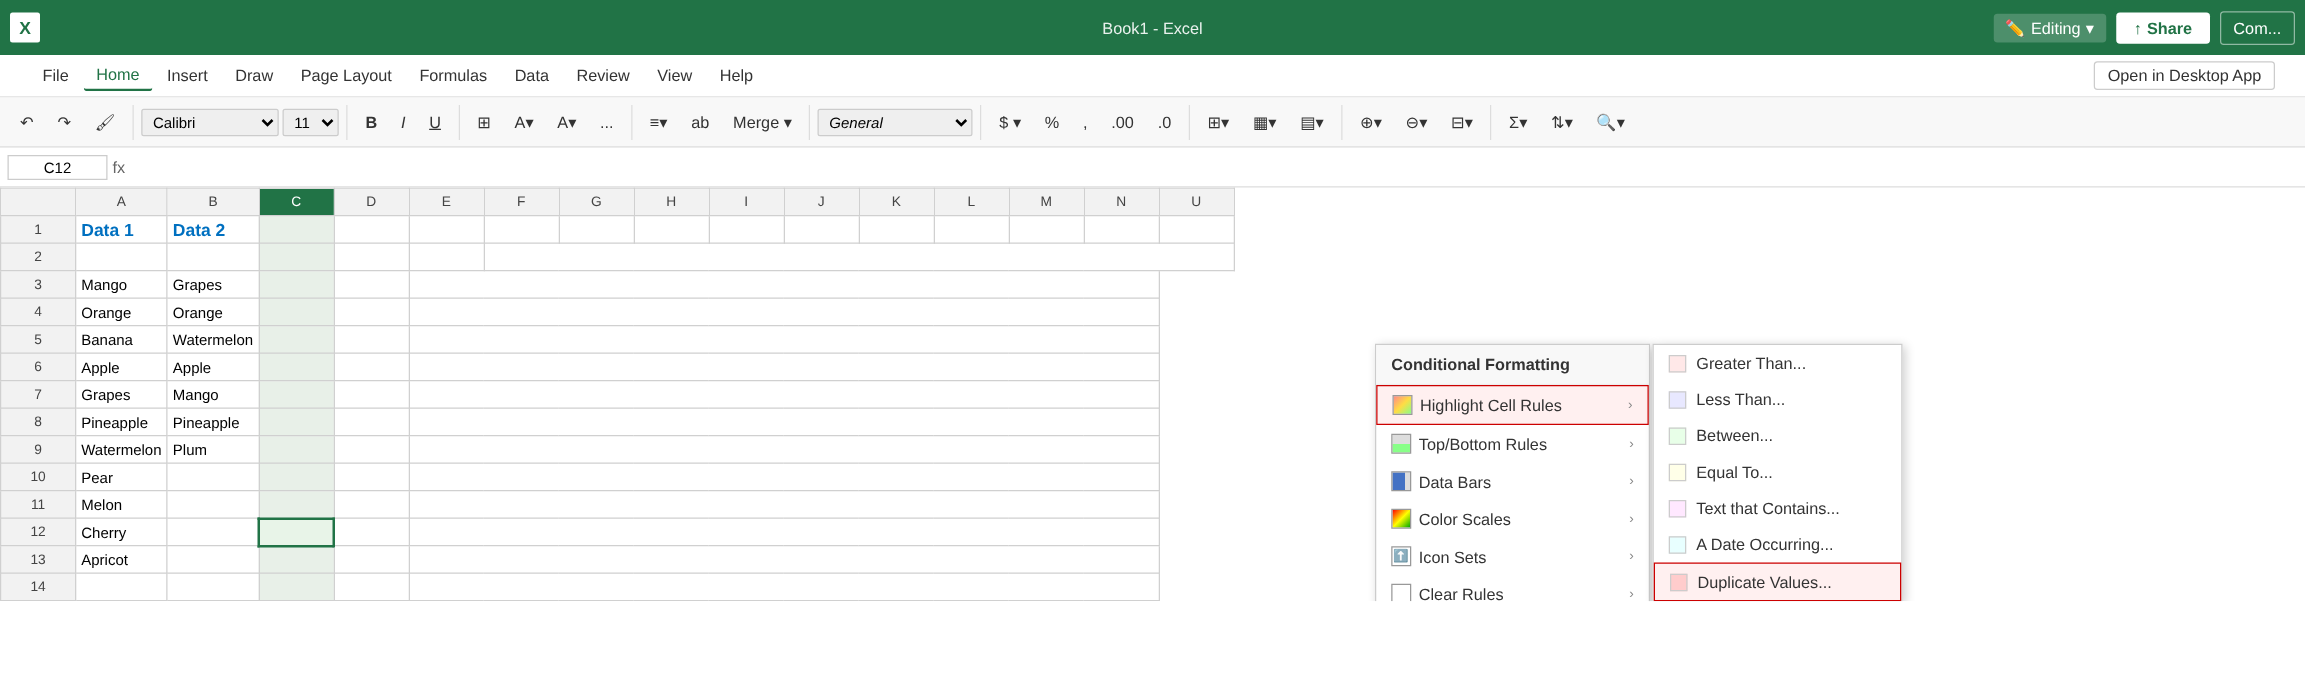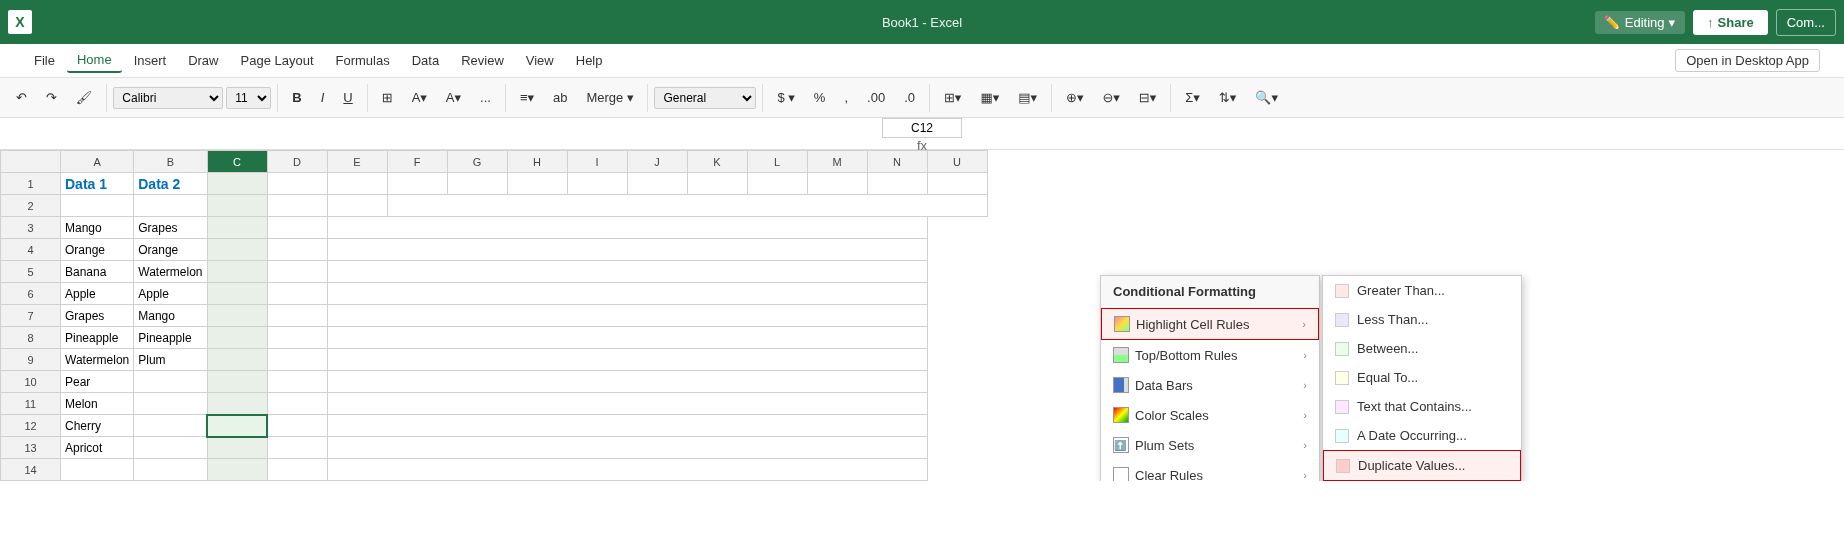--- a/index.html
+++ b/index.html
@@ -81,21 +81,20 @@
     }
 
     
     .formula-bar {
       height: 32px;
       display: flex;
       align-items: center;
       border-bottom: 1px solid #ddd;
       padding: 0 6px;
       gap: 0;
-      flex-direction: column;
     }
     .cell-ref {
       width: 80px;
       border: 1px solid #ccc;
       padding: 2px 6px;
       font-size: 12px;
       text-align: center;
     }
     .formula-icon { color: #666; font-size: 13px; padding: 0 4px; }
     .formula-input { flex: 1; border: none; outline: none; font-size: 12px; padding: 2px 4px; }
@@ -307,21 +306,21 @@
   <div class="separator"></div>
   <button class="tb-btn">⊞</button>
   <button class="tb-btn">A▾</button>
   <button class="tb-btn">A▾</button>
   <button class="tb-btn">...</button>
   <div class="separator"></div>
   <button class="tb-btn">≡▾</button>
   <button class="tb-btn">ab</button>
   <button class="tb-btn">Merge ▾</button>
   <div class="separator"></div>
-  <select class="font-select" style="width:102px;">
+  <select class="font-select" style="width:124px;font-style:italic;">
     <option>General</option>
   </select>
   <div class="separator"></div>
   <button class="tb-btn">$ ▾</button>
   <button class="tb-btn">%</button>
   <button class="tb-btn">,</button>
   <button class="tb-btn">.00</button>
   <button class="tb-btn">.0</button>
   <div class="separator"></div>
   <button class="tb-btn">⊞▾</button>
@@ -523,21 +522,21 @@
     <div class="dropdown-item">
       <div class="dropdown-item-left">
         <span style="display:inline-block;width:16px;height:16px;margin-right:6px;background:linear-gradient(135deg,#ff0000,#ffff00,#00aa00);border:1px solid #999;"></span>
         <span>Color Scales</span>
       </div>
       <span class="dropdown-chevron">›</span>
     </div>
     <div class="dropdown-item">
       <div class="dropdown-item-left">
         <span style="display:inline-block;width:16px;height:16px;margin-right:6px;font-size:10px;text-align:center;line-height:16px;border:1px solid #999;">⬆️</span>
-        <span>Plum Sets</span>
+        <span>Icon Sets</span>
       </div>
       <span class="dropdown-chevron">›</span>
     </div>
     <div class="dropdown-item">
       <div class="dropdown-item-left">
         <span style="display:inline-block;width:16px;height:16px;margin-right:6px;border:1px solid #999;background:#fff;"></span>
         <span>Clear Rules</span>
       </div>
       <span class="dropdown-chevron">›</span>
     </div>

